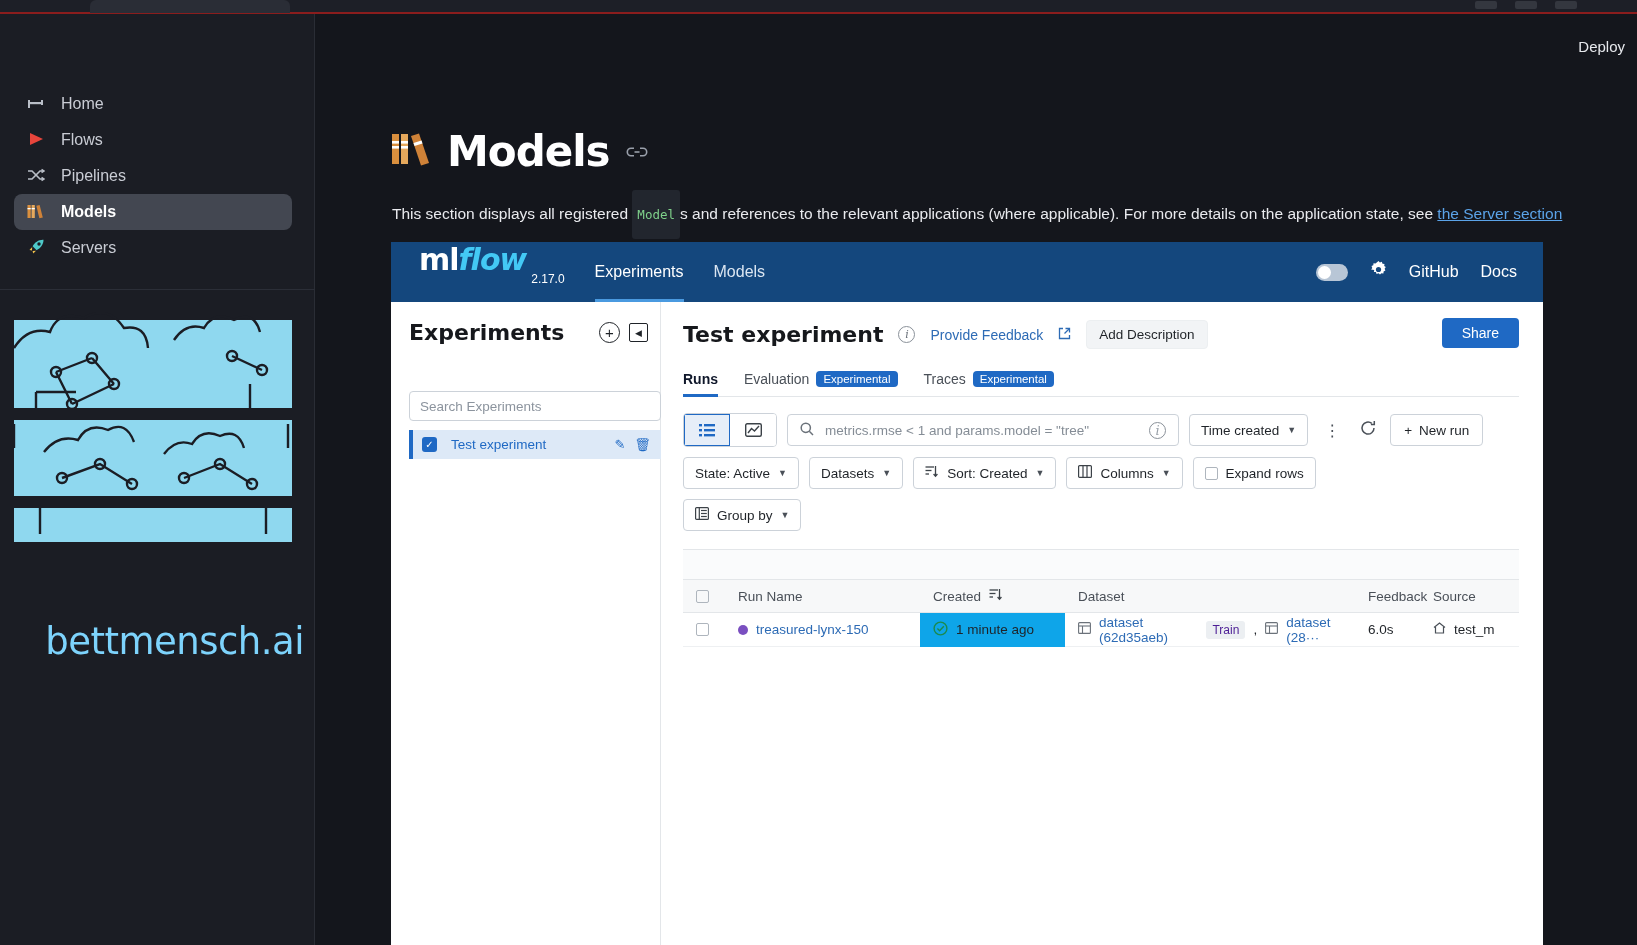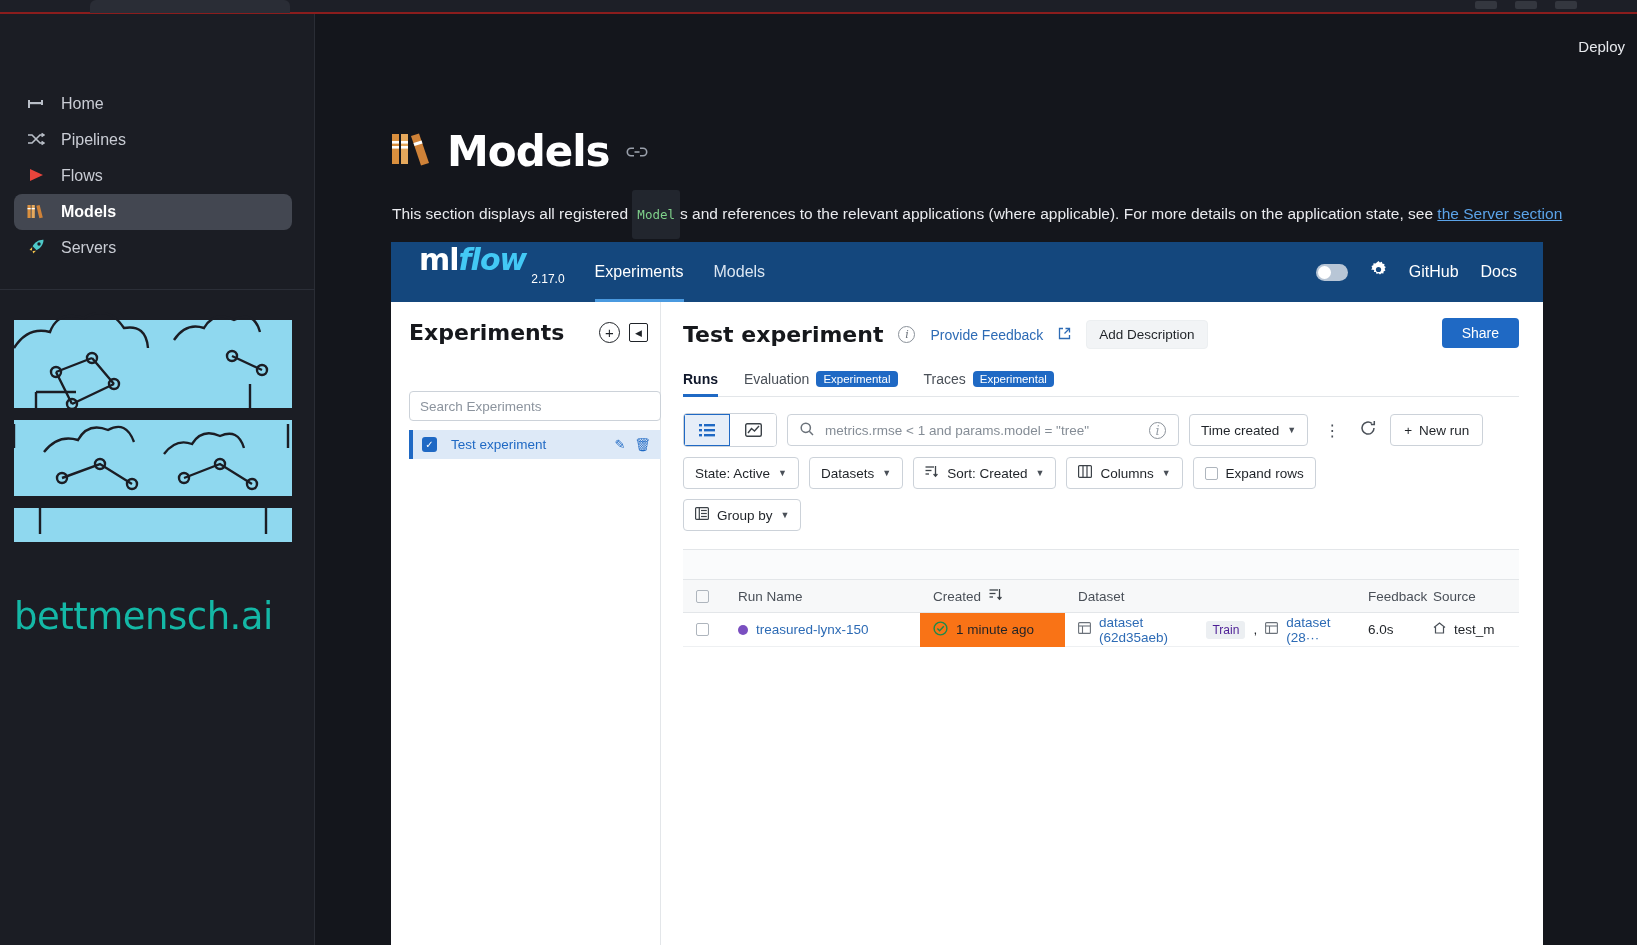--- a/index.html
+++ b/index.html
@@ -40,23 +40,24 @@
   .nav-item.active { background: #434751; color: #ffffff; font-weight: bold; }
   .nav-icon { width: 20px; text-align: center; font-size: 15px; line-height: 1; display:inline-block;}
 
   #nav-divider {
     position: absolute; left: 0; top: 275px; width: 315px; height: 1px; background: #2b2e37;
   }
 
   
   #brand-art { position: absolute; left: 14px; top: 298px; width: 278px; height: 230px; }
   #brand-text {
-    position: absolute; left: 14px; top: 581px; width: 290px;
-    color: #14b8a6; font-size: 37px; font-family: "DejaVu Sans", sans-serif;
+    position: absolute; left: 14px; top: 606px; width: 290px;
+    color: #7dd3fc; font-size: 37px; font-family: "DejaVu Sans", sans-serif;
     letter-spacing: -0.5px;
+    text-align: right;
   }
 
   
   #deploy-label {
     position: absolute; right: 12px; top: 38px;
     color: #e6e8ec; font-size: 15px; cursor: pointer;
   }
 
   
   #main { position: absolute; left: 315px; top: 14px; width: 1322px; height: 931px; }
@@ -230,21 +231,21 @@
   .th-name  { width: 195px; }
   .th-created { width: 145px; text-align: right; }
   .th-dataset { width: 290px; }
   .th-duration { width: 65px; }
   .th-source { width: 70px; }
   #data-row {
     display: flex; align-items: center; height: 34px; font-size: 13.5px;
     border-bottom: 1px solid #eef0f2;
   }
   .td { display: flex; align-items: center; gap: 8px; padding-left: 13px; }
-  .cell-highlight { background: #f97316; height: 34px; }
+  .cell-highlight { background: #0ea5e9; height: 34px; }
   .run-dot { width: 10px; height: 10px; border-radius: 50%; background: #7a4fc0; }
   .run-name-link { color: #2d6bb5; cursor: pointer; }
   .status-check { color: #1c8a4b; font-size: 14px; }
   .ds-icon { color: #6b727a; font-size: 13px; }
   .ds-link { color: #2d6bb5; cursor: pointer; }
   .train-tag { background: #eceff2; color: #4c1d95; font-size: 12px; border-radius: 3px; padding: 2px 6px; }
   .muted { color: #1f2328; }
   .src-icon { color: #4a5058; font-size: 13px; }
 </style>
 </head>
@@ -268,37 +269,37 @@
           <rect x="1" y="4" width="15" height="2.2" fill="#b9bec7"></rect>
           <rect x="1" y="2" width="2" height="8" fill="#b9bec7"></rect>
           <rect x="14" y="2" width="2" height="5" fill="#b9bec7"></rect>
         </svg>
       </span>
       <span>Home</span>
     </div>
 
     <div class="nav-item">
       <span class="nav-icon">
+        <svg width="15" height="14" viewBox="0 0 15 14">
+            <polygon points="1,1 14,7 1,13" fill="#e8453c"></polygon>
+          </svg>
+      </span>
+      <span>Flows</span>
+    </div>
+
+    <div class="nav-item">
+      <span class="nav-icon">
         <svg width="18" height="14" viewBox="0 0 18 14" stroke="#b9bec7" stroke-width="1.6" fill="none">
           <path d="M1 3 H5 L13 11 H17"></path>
             <path d="M1 11 H5 L13 3 H17"></path>
           <path d="M14.5 1.5 L17 3 L14.5 4.5"></path>
             <path d="M14.5 9.5 L17 11 L14.5 12.5"></path>
         </svg>
       </span>
       <span>Pipelines</span>
-    </div>
-
-    <div class="nav-item">
-      <span class="nav-icon">
-        <svg width="15" height="14" viewBox="0 0 15 14">
-            <polygon points="1,1 14,7 1,13" fill="#e8453c"></polygon>
-          </svg>
-      </span>
-      <span>Flows</span>
     </div>
 
     <div class="nav-item active">
       <span class="nav-icon">
         <svg width="18" height="15" viewBox="0 0 18 15">
           <rect x="0.5" y="1" width="3.2" height="13" fill="#d98f3e"></rect>
           <rect x="0.5" y="4" width="3.2" height="1.3" fill="#fff"></rect>
           <rect x="4.6" y="1" width="3.2" height="13" fill="#e5a85c"></rect>
           <rect x="4.6" y="4" width="3.2" height="1.3" fill="#fff"></rect>
           <polygon points="9.3,1.8 12.6,1 15.8,13.5 12.4,14.2" fill="#cf8238"></polygon>

